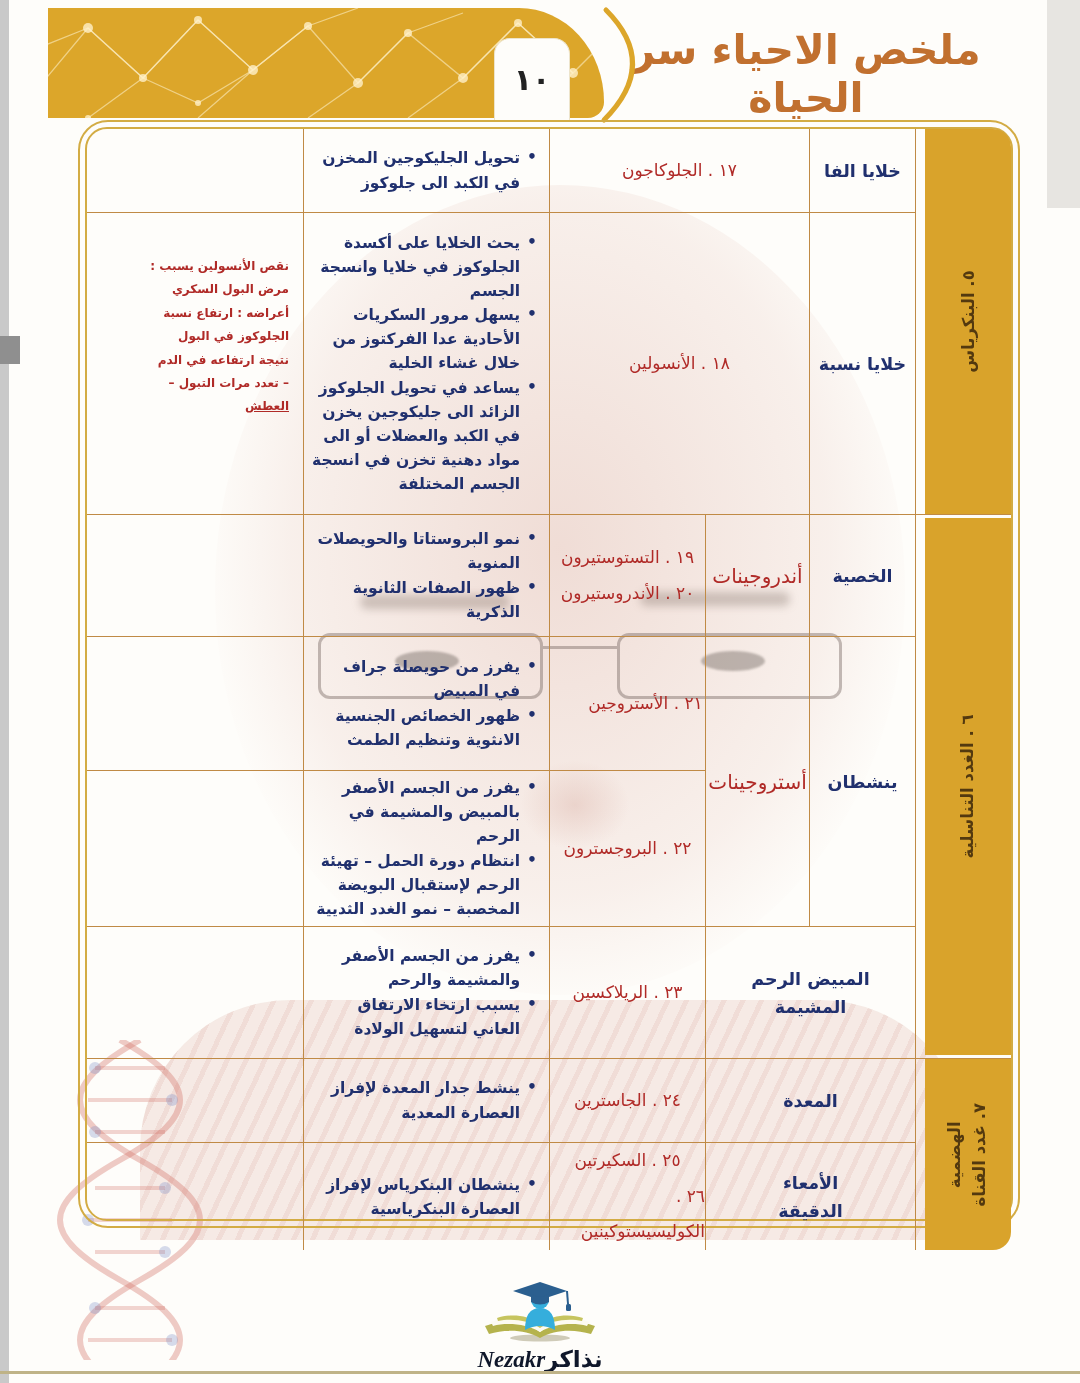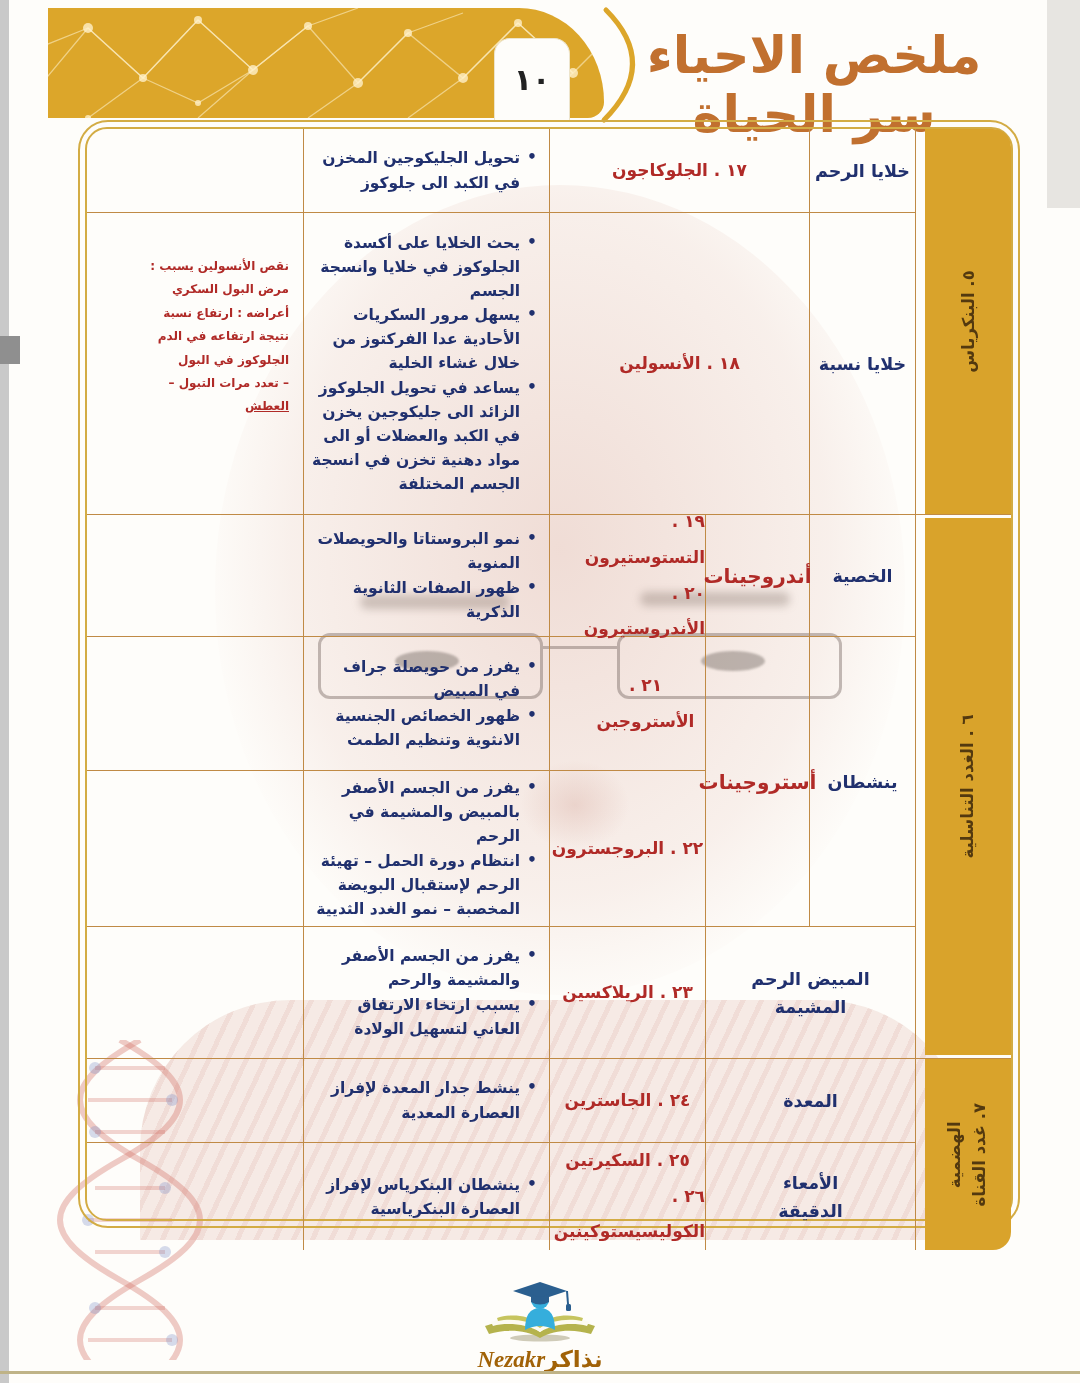--- a/index.html
+++ b/index.html
@@ -22,23 +22,23 @@
   }
   .hdr-arc{ position:absolute; left:596px; top:4px; z-index:2; }
   .page-tab{
     position:absolute; left:494px; top:38px; width:76px; height:82px;
     background:#FEFDFA; border:1px solid #EDE4CB; border-bottom:none;
     border-radius:16px 16px 0 0; z-index:3;
     display:flex; align-items:center; justify-content:center;
     font-size:30px; color:#222; font-weight:bold;
   }
   .hdr-title{
-    position:absolute; right:56px; top:26px; width:420px; z-index:1;
+    position:absolute; right:64px; top:26px; width:420px; z-index:1;
     direction:rtl; text-align:center;
-    font-size:51px; font-weight:bold; color:#C1702F;
+    font-size:41px; font-weight:bold; color:#C1702F;
     text-shadow:0 0 3px #fff, 0 0 6px #fff;
   }
 
   
   .tbl-wrap{
     position:absolute; left:78px; top:120px; width:942px; height:1108px;
     border:2px solid #D3AC44; border-radius:30px; padding:5px; z-index:2;
   }
   .tbl-inner{
     width:100%; height:100%;
@@ -54,21 +54,21 @@
   .c{
     border-left:1.5px solid #C08A45; border-bottom:1.5px solid #C08A45;
     position:relative; display:flex; flex-direction:column;
     align-items:center; justify-content:center;
     direction:rtl;
   }
   .c.no-bl{ border-left:none; }
   .c.no-bb{ border-bottom:none; }
 
   .navy{ color:#20306E; font-weight:bold; }
-  .red{ color:#B02A27; font-weight:bold; }
+  .red{ color:#B02A27; font-weight:normal; }
 
   .organ{ font-size:17.5px; line-height:1.6; text-align:center; }
   .group{ font-size:20px; }
   .hormone{ font-size:17px; line-height:2.1; text-align:center; }
   .hormone .hline{ text-align:right; }
   .fn-cell{ align-items:stretch; justify-content:center; padding:8px 12px 8px 8px; }
   .fn{ display:flex; gap:7px; font-size:15.5px; line-height:1.55; color:#20306E; font-weight:bold; }
   .fn .b{ flex:0 0 auto; margin-top:-1px; }
   .fn .t{ flex:1 1 auto; text-align:right; }
   .notes-cell{ align-items:stretch; justify-content:flex-start; padding:42px 14px 8px 10px; }
@@ -102,21 +102,21 @@
   .wm-nose{ left:520px; top:760px; width:110px; height:90px; border-radius:50%;
     background:radial-gradient(rgba(214,168,156,.35), rgba(214,168,156,0) 70%); }
   .wm-shoulders{ left:140px; top:1000px; width:830px; height:240px; border-radius:150px 150px 0 0;
     background:rgba(238,215,208,.5); overflow:hidden; }
   .wm-shoulders::after{ content:""; position:absolute; inset:0;
     background:repeating-linear-gradient(115deg, rgba(206,138,128,.14) 0 5px, rgba(0,0,0,0) 5px 17px); }
 
   
   .footer{ position:absolute; left:0; top:1280px; width:1080px; display:flex; flex-direction:column;
            align-items:center; z-index:3; }
-  .brand-text{ margin-top:2px; direction:rtl; font-size:23px; font-weight:bold; color:#a16207; }
+  .brand-text{ margin-top:2px; direction:rtl; font-size:23px; font-weight:bold; color:#0f172a; }
   .brand-text .latin{ font-family:"Liberation Serif", serif; font-style:italic; }
 </style>
 </head>
 <body>
 
 <div class="page">
 
   <div class="scan-left"></div>
   <div class="scan-notch"></div>
   <div class="scan-right"></div>
@@ -208,21 +208,21 @@
       </div>
       <div class="c gold-cell no-bb" style="grid-column:1; grid-row:7/9;">
         <div class="gold-block last">
           <div class="vlabel2">
             <div>٧. غدد القناة</div>
             <div>الهضمية</div>
           </div>
         </div>
       </div>
 
-      <div class="c organ navy" style="grid-column:2; grid-row:1;">خلايا الرحم</div>
+      <div class="c organ navy" style="grid-column:2; grid-row:1;">خلايا الفا</div>
       <div class="c organ navy" style="grid-column:2; grid-row:2;">خلايا نسبة</div>
       <div class="c organ navy" style="grid-column:2; grid-row:3;">الخصية</div>
       <div class="c organ navy" style="grid-column:2; grid-row:4/6;">ينشطان</div>
       <div class="c organ navy" style="grid-column:2/4; grid-row:6;">
         <div>المبيض الرحم</div>
         <div>المشيمة</div>
       </div>
       <div class="c organ navy" style="grid-column:2/4; grid-row:7;">المعدة</div>
       <div class="c organ navy no-bb" style="grid-column:2/4; grid-row:8;">
         <div>الأمعاء</div>
@@ -318,22 +318,22 @@
               <span class="b">•</span>
               <span class="t">ينشطان البنكرياس لإفراز العصارة البنكرياسية</span>
             </div>
       </div>
 
       <div class="c no-bl" style="grid-column:6; grid-row:1;"></div>
       <div class="c no-bl notes-cell" style="grid-column:6; grid-row:2;">
         <div class="note-line">نقص الأنسولين يسبب :</div>
         <div class="note-line">مرض البول السكري</div>
         <div class="note-line">أعراضه : ارتفاع نسبة</div>
+        <div class="note-line">الجلوكوز في البول</div>
         <div class="note-line">نتيجة ارتفاعه في الدم</div>
-        <div class="note-line">الجلوكوز في البول</div>
         <div class="note-line">– تعدد مرات التبول –</div>
         <div class="note-line u">العطش</div>
       </div>
       <div class="c no-bl" style="grid-column:6; grid-row:3;"></div>
       <div class="c no-bl" style="grid-column:6; grid-row:4;"></div>
       <div class="c no-bl" style="grid-column:6; grid-row:5;"></div>
       <div class="c no-bl" style="grid-column:6; grid-row:6;"></div>
       <div class="c no-bl" style="grid-column:6; grid-row:7;"></div>
       <div class="c no-bl no-bb" style="grid-column:6; grid-row:8;"></div>
 

